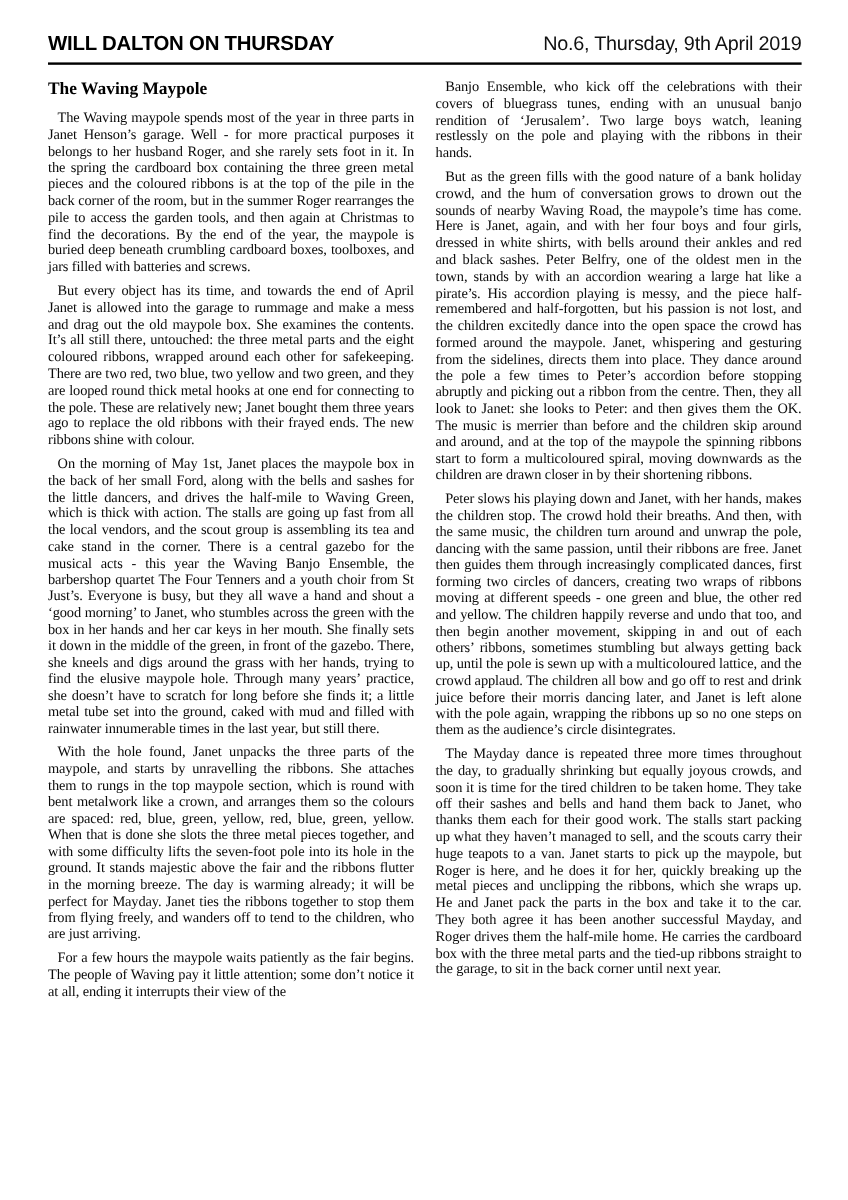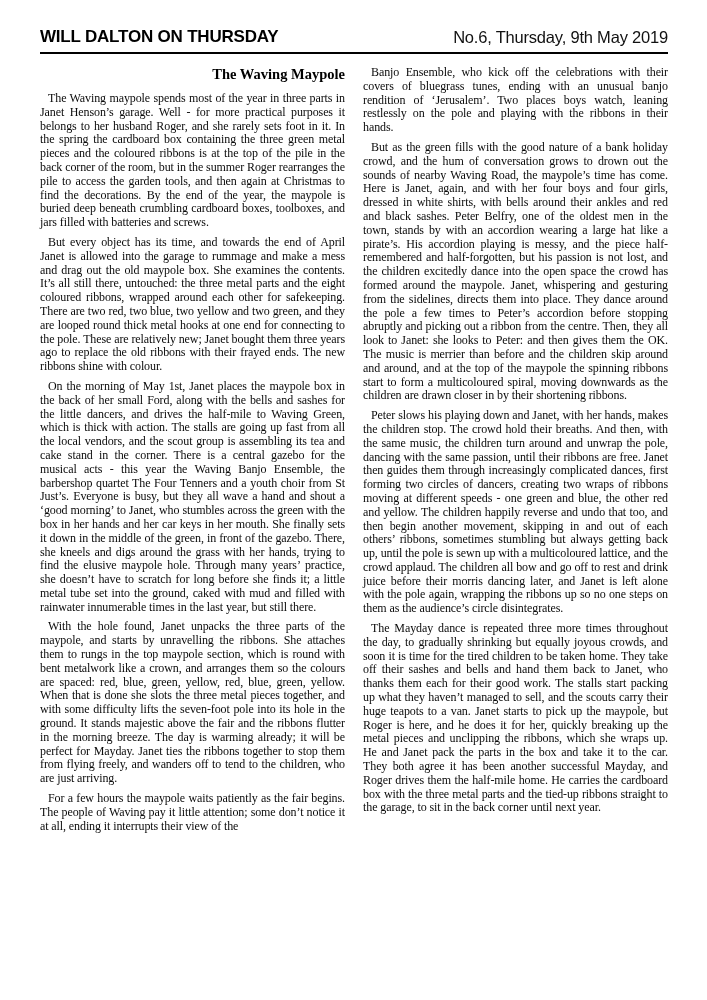--- a/index.html
+++ b/index.html
@@ -46,57 +46,57 @@
     margin-top: 12px;
   }
   .col {
     width: 305px;
     text-align: justify;
   }
   .headline {
     font-size: 14.5px;
     font-weight: bold;
     margin-bottom: 9px;
-    text-align: right;
+    text-align: left;
     color: #000000;
   }
   .col p {
     font-size: 12px;
     line-height: 13.8px;
     letter-spacing: -0.1px;
     text-indent: 8px;
     margin-bottom: 6px;
     color: #0a0a0a;
   }
 </style>
 </head>
 <body>
 
 <div class="page">
 
   <header class="masthead">
     <div class="masthead-title">WILL DALTON ON THURSDAY</div>
-    <div class="masthead-date">No.6, Thursday, 9th May 2019</div>
+    <div class="masthead-date">No.6, Thursday, 9th April 2019</div>
   </header>
 
   <div class="rule"></div>
 
   <main class="columns">
 
     <section class="col">
       <h2 class="headline">The Waving Maypole</h2>
       <p>The Waving maypole spends most of the year in three parts in Janet Henson’s garage. Well - for more practical purposes it belongs to her husband Roger, and she rarely sets foot in it. In the spring the cardboard box containing the three green metal pieces and the coloured ribbons is at the top of the pile in the back corner of the room, but in the summer Roger rearranges the pile to access the garden tools, and then again at Christmas to find the decorations. By the end of the year, the maypole is buried deep beneath crumbling cardboard boxes, toolboxes, and jars filled with batteries and screws.</p>
       <p>But every object has its time, and towards the end of April Janet is allowed into the garage to rummage and make a mess and drag out the old maypole box. She examines the contents. It’s all still there, untouched: the three metal parts and the eight coloured ribbons, wrapped around each other for safekeeping. There are two red, two blue, two yellow and two green, and they are looped round thick metal hooks at one end for connecting to the pole. These are relatively new; Janet bought them three years ago to replace the old ribbons with their frayed ends. The new ribbons shine with colour.</p>
       <p>On the morning of May 1st, Janet places the maypole box in the back of her small Ford, along with the bells and sashes for the little dancers, and drives the half-mile to Waving Green, which is thick with action. The stalls are going up fast from all the local vendors, and the scout group is assembling its tea and cake stand in the corner. There is a central gazebo for the musical acts - this year the Waving Banjo Ensemble, the barbershop quartet The Four Tenners and a youth choir from St Just’s. Everyone is busy, but they all wave a hand and shout a ‘good morning’ to Janet, who stumbles across the green with the box in her hands and her car keys in her mouth. She finally sets it down in the middle of the green, in front of the gazebo. There, she kneels and digs around the grass with her hands, trying to find the elusive maypole hole. Through many years’ practice, she doesn’t have to scratch for long before she finds it; a little metal tube set into the ground, caked with mud and filled with rainwater innumerable times in the last year, but still there.</p>
       <p>With the hole found, Janet unpacks the three parts of the maypole, and starts by unravelling the ribbons. She attaches them to rungs in the top maypole section, which is round with bent metalwork like a crown, and arranges them so the colours are spaced: red, blue, green, yellow, red, blue, green, yellow. When that is done she slots the three metal pieces together, and with some difficulty lifts the seven-foot pole into its hole in the ground. It stands majestic above the fair and the ribbons flutter in the morning breeze. The day is warming already; it will be perfect for Mayday. Janet ties the ribbons together to stop them from flying freely, and wanders off to tend to the children, who are just arriving.</p>
       <p>For a few hours the maypole waits patiently as the fair begins. The people of Waving pay it little attention; some don’t notice it at all, ending it interrupts their view of the</p>
     </section>
 
     <section class="col">
-      <p>Banjo Ensemble, who kick off the celebrations with their covers of bluegrass tunes, ending with an unusual banjo rendition of ‘Jerusalem’. Two places boys watch, leaning restlessly on the pole and playing with the ribbons in their hands.</p>
+      <p>Banjo Ensemble, who kick off the celebrations with their covers of bluegrass tunes, ending with an unusual banjo rendition of ‘Jerusalem’. Two large boys watch, leaning restlessly on the pole and playing with the ribbons in their hands.</p>
       <p>But as the green fills with the good nature of a bank holiday crowd, and the hum of conversation grows to drown out the sounds of nearby Waving Road, the maypole’s time has come. Here is Janet, again, and with her four boys and four girls, dressed in white shirts, with bells around their ankles and red and black sashes. Peter Belfry, one of the oldest men in the town, stands by with an accordion wearing a large hat like a pirate’s. His accordion playing is messy, and the piece half-remembered and half-forgotten, but his passion is not lost, and the children excitedly dance into the open space the crowd has formed around the maypole. Janet, whispering and gesturing from the sidelines, directs them into place. They dance around the pole a few times to Peter’s accordion before stopping abruptly and picking out a ribbon from the centre. Then, they all look to Janet: she looks to Peter: and then gives them the OK. The music is merrier than before and the children skip around and around, and at the top of the maypole the spinning ribbons start to form a multicoloured spiral, moving downwards as the children are drawn closer in by their shortening ribbons.</p>
       <p>Peter slows his playing down and Janet, with her hands, makes the children stop. The crowd hold their breaths. And then, with the same music, the children turn around and unwrap the pole, dancing with the same passion, until their ribbons are free. Janet then guides them through increasingly complicated dances, first forming two circles of dancers, creating two wraps of ribbons moving at different speeds - one green and blue, the other red and yellow. The children happily reverse and undo that too, and then begin another movement, skipping in and out of each others’ ribbons, sometimes stumbling but always getting back up, until the pole is sewn up with a multicoloured lattice, and the crowd applaud. The children all bow and go off to rest and drink juice before their morris dancing later, and Janet is left alone with the pole again, wrapping the ribbons up so no one steps on them as the audience’s circle disintegrates.</p>
       <p>The Mayday dance is repeated three more times throughout the day, to gradually shrinking but equally joyous crowds, and soon it is time for the tired children to be taken home. They take off their sashes and bells and hand them back to Janet, who thanks them each for their good work. The stalls start packing up what they haven’t managed to sell, and the scouts carry their huge teapots to a van. Janet starts to pick up the maypole, but Roger is here, and he does it for her, quickly breaking up the metal pieces and unclipping the ribbons, which she wraps up. He and Janet pack the parts in the box and take it to the car. They both agree it has been another successful Mayday, and Roger drives them the half-mile home. He carries the cardboard box with the three metal parts and the tied-up ribbons straight to the garage, to sit in the back corner until next year.</p>
     </section>
 
   </main>
 
 </div>
 
 </body></html>

